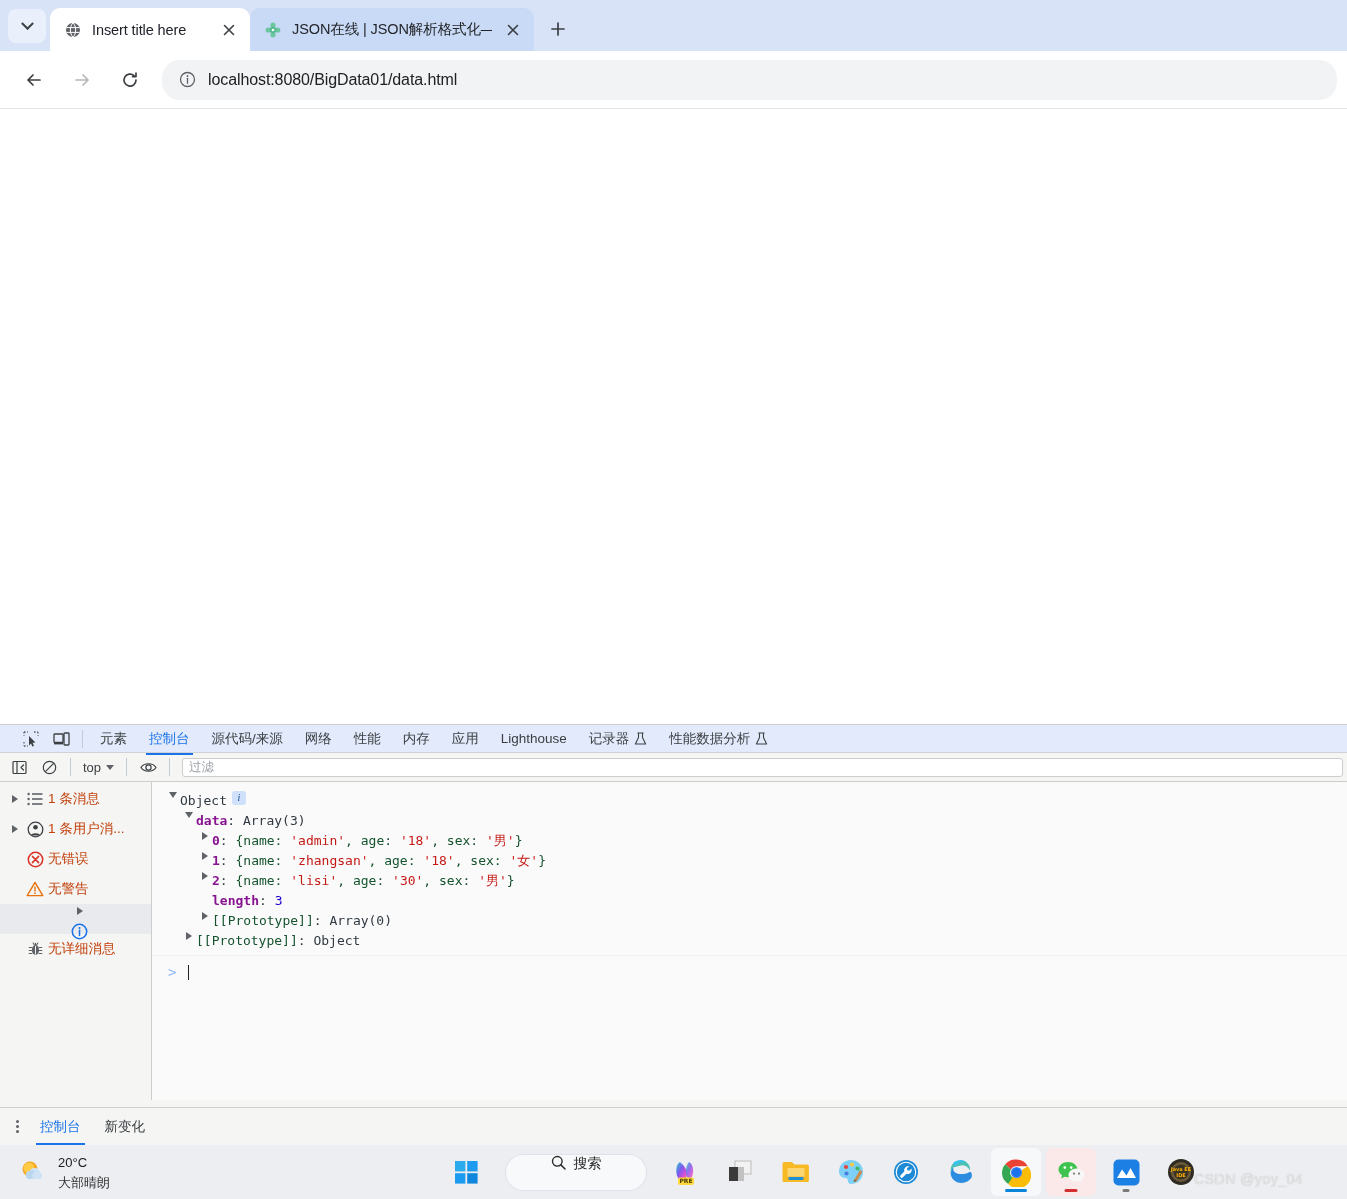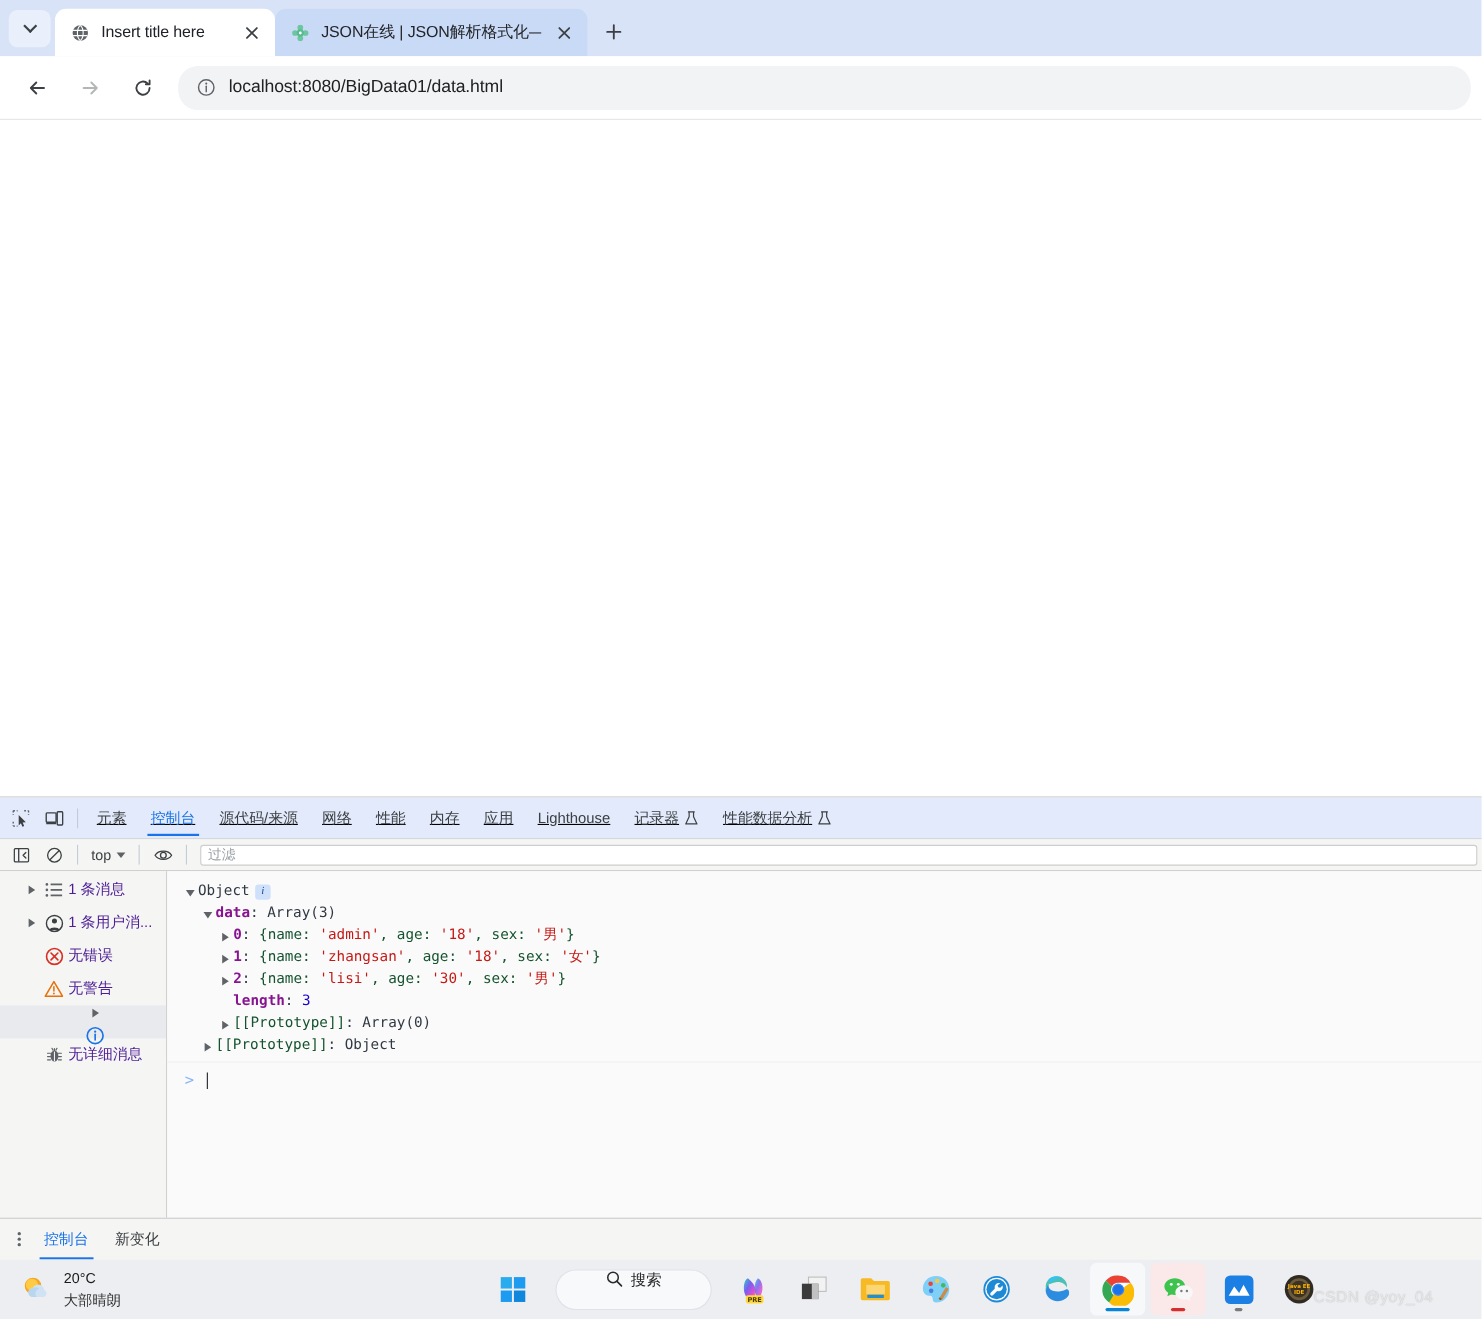--- a/index.html
+++ b/index.html
@@ -91,25 +91,24 @@
   .viewport { height: 618px; background:#fff; }
 
   
   .devtools {
     position: absolute; left:0; top: 724px; width: 1347px; height: 421px;
     background: #f5f5f4;
     border-top: 1px solid #cdcdcd;
     font-family: "Liberation Sans", sans-serif;
   }
   .dt-tabbar {
-    height: 38px; background: #e3eafb;
+    height: 28px; background: #e3eafb;
     display:flex; align-items:center;
     border-bottom: 1px solid #cfd3d8;
-    padding-left: 4px;
-    text-decoration: underline;
+    padding-left: 16px;
   }
   .dt-icon-btn {
     width:28px;height:28px;display:flex;align-items:center;justify-content:center;
     cursor:pointer; flex:0 0 28px; margin: 0 1px;
   }
   .dt-sep { width:1px; height:18px; background:#c4cbd8; margin: 0 6px; flex:0 0 1px;}
   .dt-tab {
     height: 33px; padding: 0 11px;
     display:flex;align-items:center; gap:5px;
     font-size: 13.5px; color: #3c4043;
@@ -142,42 +141,42 @@
 
   .dt-body { display:flex; height: 318px; }
   .sidebar {
     width: 152px; flex:0 0 152px;
     background:#f5f5f4;
     border-right: 1px solid #cdcdcd;
     padding-top: 2px;
   }
   .side-row {
     height: 30px; display:flex; align-items:center;
-    font-size: 13.5px; color: #4c1d95;
-    padding-left: 22px; cursor: pointer;
+    font-size: 13.5px; color: #c2410c;
+    padding-left: 8px; cursor: pointer;
   }
   .side-row.sel { background:#e8eaed;flex-direction:column; }
   .side-tri { width:14px;flex:0 0 14px;display:flex;align-items:center;justify-content:center; }
   .tri-right { width:0;height:0;border-top:4.5px solid transparent;border-bottom:4.5px solid transparent;border-left:6px solid #5f6368; }
   .side-ic { width:26px;flex:0 0 26px;display:flex;align-items:center;justify-content:center; }
   .side-lb { white-space:nowrap; overflow:hidden; }
 
   .console-area { flex:1 1 auto; background:#fafafa; position:relative; overflow:hidden;}
   .msg-row {
     border-bottom: 1px solid #f0f0f0;
     padding: 3px 0 4px 0;
   }
   .obj-tree {
     font-family: "DejaVu Sans Mono", monospace;
     font-size: 13px;
     line-height: 20px;
     color: #303942;
     padding: 6px 0 0 14px;
   }
-  .tl { display:flex; align-items:center; white-space: pre; }
+  .tl { display:flex; align-items:flex-start; white-space: pre; }
   .arrow-d { width:14px;flex:0 0 14px; display:flex;align-items:center;justify-content:center; padding-top:1px;}
   .tri-down { width:0;height:0;border-left:4.5px solid transparent;border-right:4.5px solid transparent;border-top:6px solid #5f6368; }
   .ind1 { padding-left: 16px; }
   .ind2 { padding-left: 32px; }
   .k-prop { color:#881391; font-weight:700; }
   .k-idx  { color:#881391; font-weight:700; }
   .k-dim  { color:#14532d; }
   .v-str  { color:#c41a16; }
   .v-num  { color:#1c00cf; }
   .v-plain{ color:#303942; }

